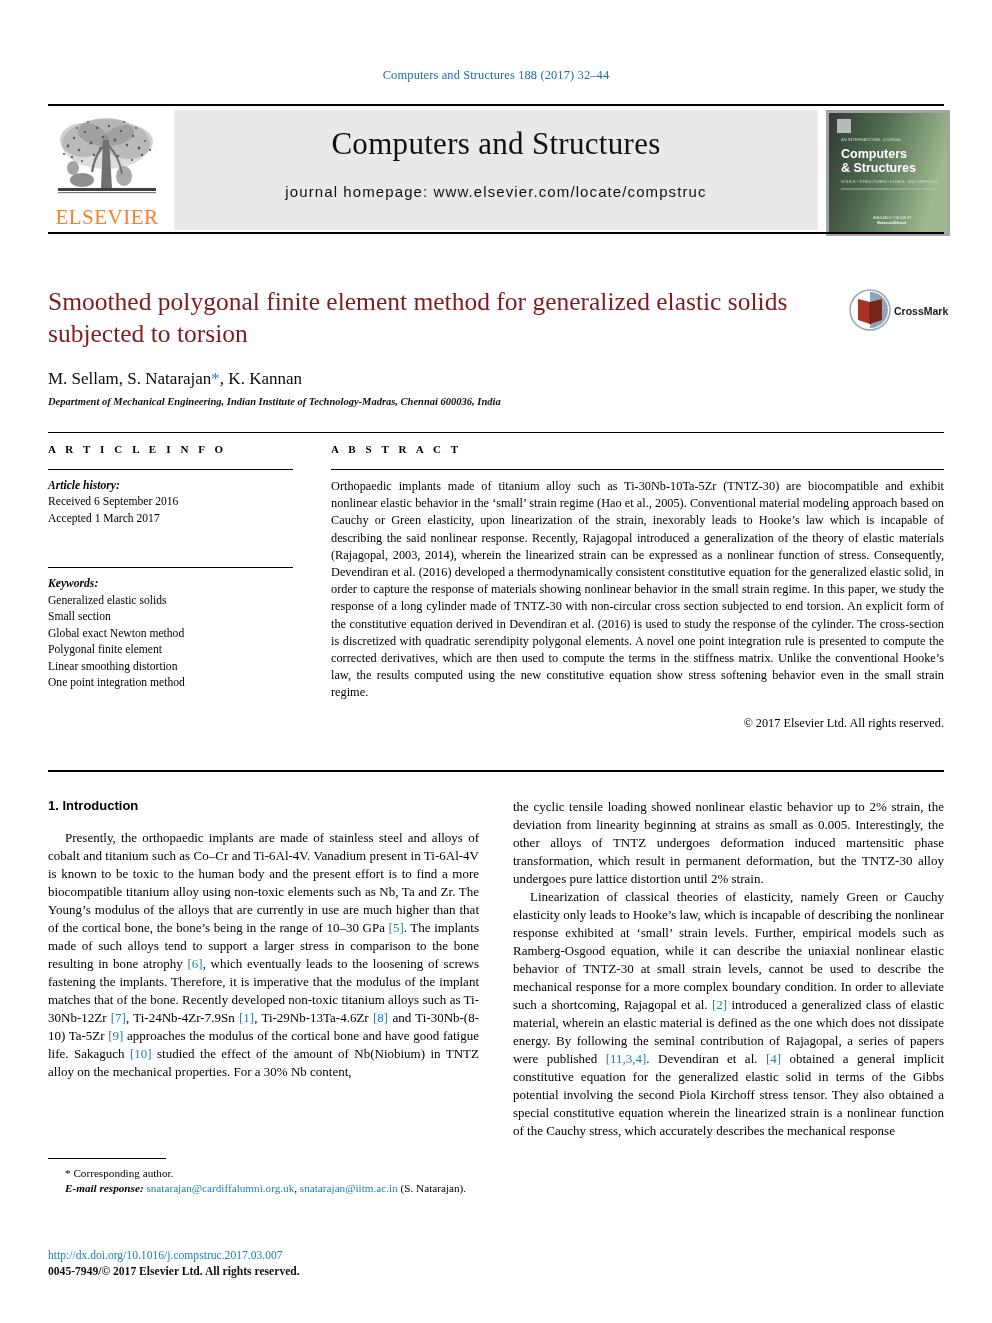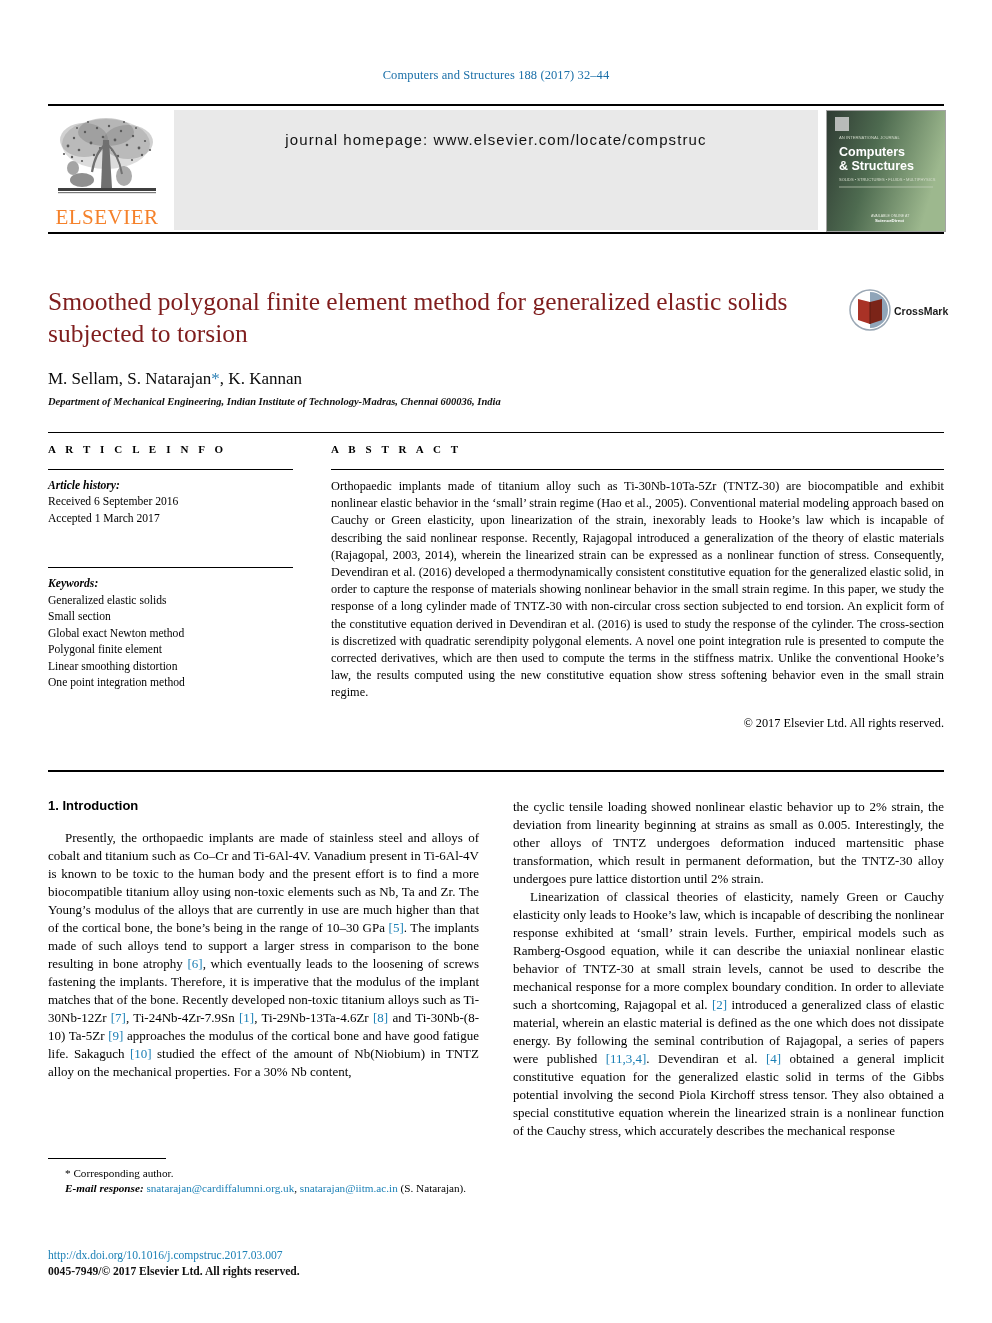--- a/index.html
+++ b/index.html
@@ -99,21 +99,21 @@
     letter-spacing: 1.1px;
     color: #111;
   }
   .cover-thumb {
     position: absolute;
     top: 6px;
     left: 778px;
     width: 118px;
     height: 120px;
     background: #ffffff;
-    border: 1px solid #a3a3a3;
+    border: 3px solid #a3a3a3;
     overflow: hidden;
   }
   .masthead-rule-bot {
     position: absolute;
     top: 128px;
     left: 0;
     width: 896px;
     border-top: 2px solid #000;
   }
 
@@ -359,20 +359,21 @@
           <ellipse cx="76" cy="66" rx="8" ry="10" fill="#737373" opacity="0.6"></ellipse>
 
           <rect x="10" y="78" width="98" height="3" fill="#3f3f3f"></rect>
           <rect x="10" y="82" width="98" height="1.2" fill="#7a7a7a"></rect>
         </g>
       </svg>
       <div class="elsevier-word">ELSEVIER</div>
     </div>
 
     <div class="journal-band">
+      <div class="journal-name">Computers and Structures</div>
       <div class="homepage-line">journal homepage: www.elsevier.com/locate/compstruc</div>
     </div>
 
     <div class="cover-thumb">
       <svg width="118" height="120" viewBox="0 0 118 120">
         <defs>
           <linearGradient id="cg" x1="0" y1="0" x2="1" y2="0.3">
             <stop offset="0%" stop-color="#2f3b33"></stop>
             <stop offset="45%" stop-color="#4e6b50"></stop>
             <stop offset="100%" stop-color="#9db88e"></stop>

